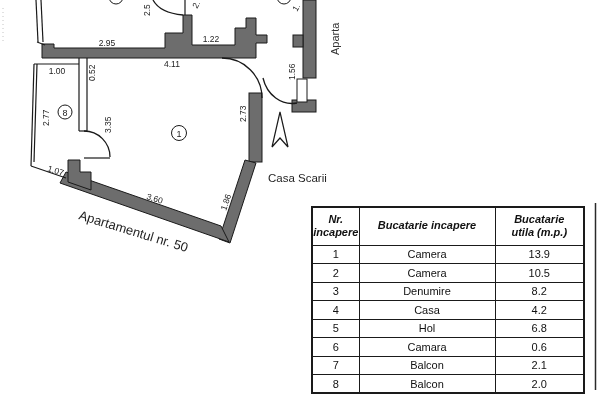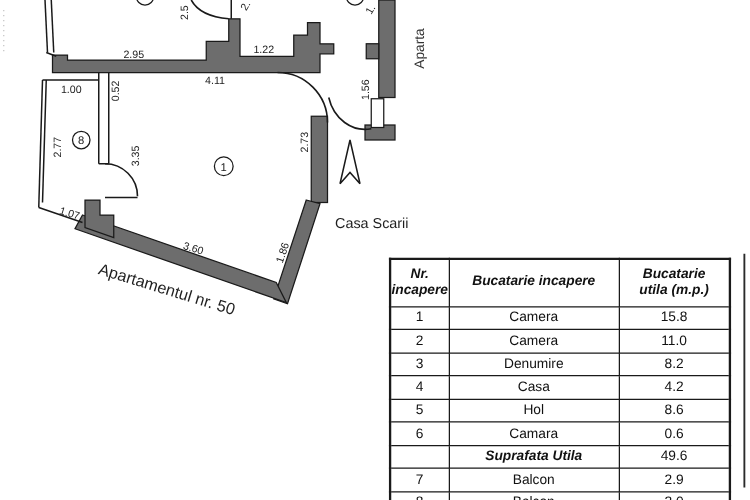--- a/index.html
+++ b/index.html
@@ -126,56 +126,51 @@
 incapere</th>
           <th>Bucatarie incapere</th>
           <th>Bucatarie
 utila (m.p.)</th>
         </tr>
       </thead>
       <tbody>
         <tr>
           <td>1</td>
           <td>Camera</td>
-          <td>15.8</td>
+          <td>13.9</td>
         </tr>
         <tr>
           <td>2</td>
           <td>Camera</td>
-          <td>11.0</td>
+          <td>10.5</td>
         </tr>
         <tr>
           <td>3</td>
           <td>Denumire</td>
           <td>8.2</td>
         </tr>
         <tr>
           <td>4</td>
           <td>Casa</td>
           <td>4.2</td>
         </tr>
         <tr>
           <td>5</td>
           <td>Hol</td>
-          <td>8.6</td>
+          <td>6.8</td>
         </tr>
         <tr>
           <td>6</td>
           <td>Camara</td>
           <td>0.6</td>
         </tr>
         <tr>
-          <td></td>
-          <td class="total-name">Suprafata Utila</td>
-          <td>49.6</td>
-        </tr>
-        <tr>
           <td>7</td>
           <td>Balcon</td>
-          <td>2.9</td>
+          <td>2.1</td>
         </tr>
         <tr>
           <td>8</td>
           <td>Balcon</td>
           <td>2.0</td>
         </tr>
       </tbody>
     </table>
   </div>
 

